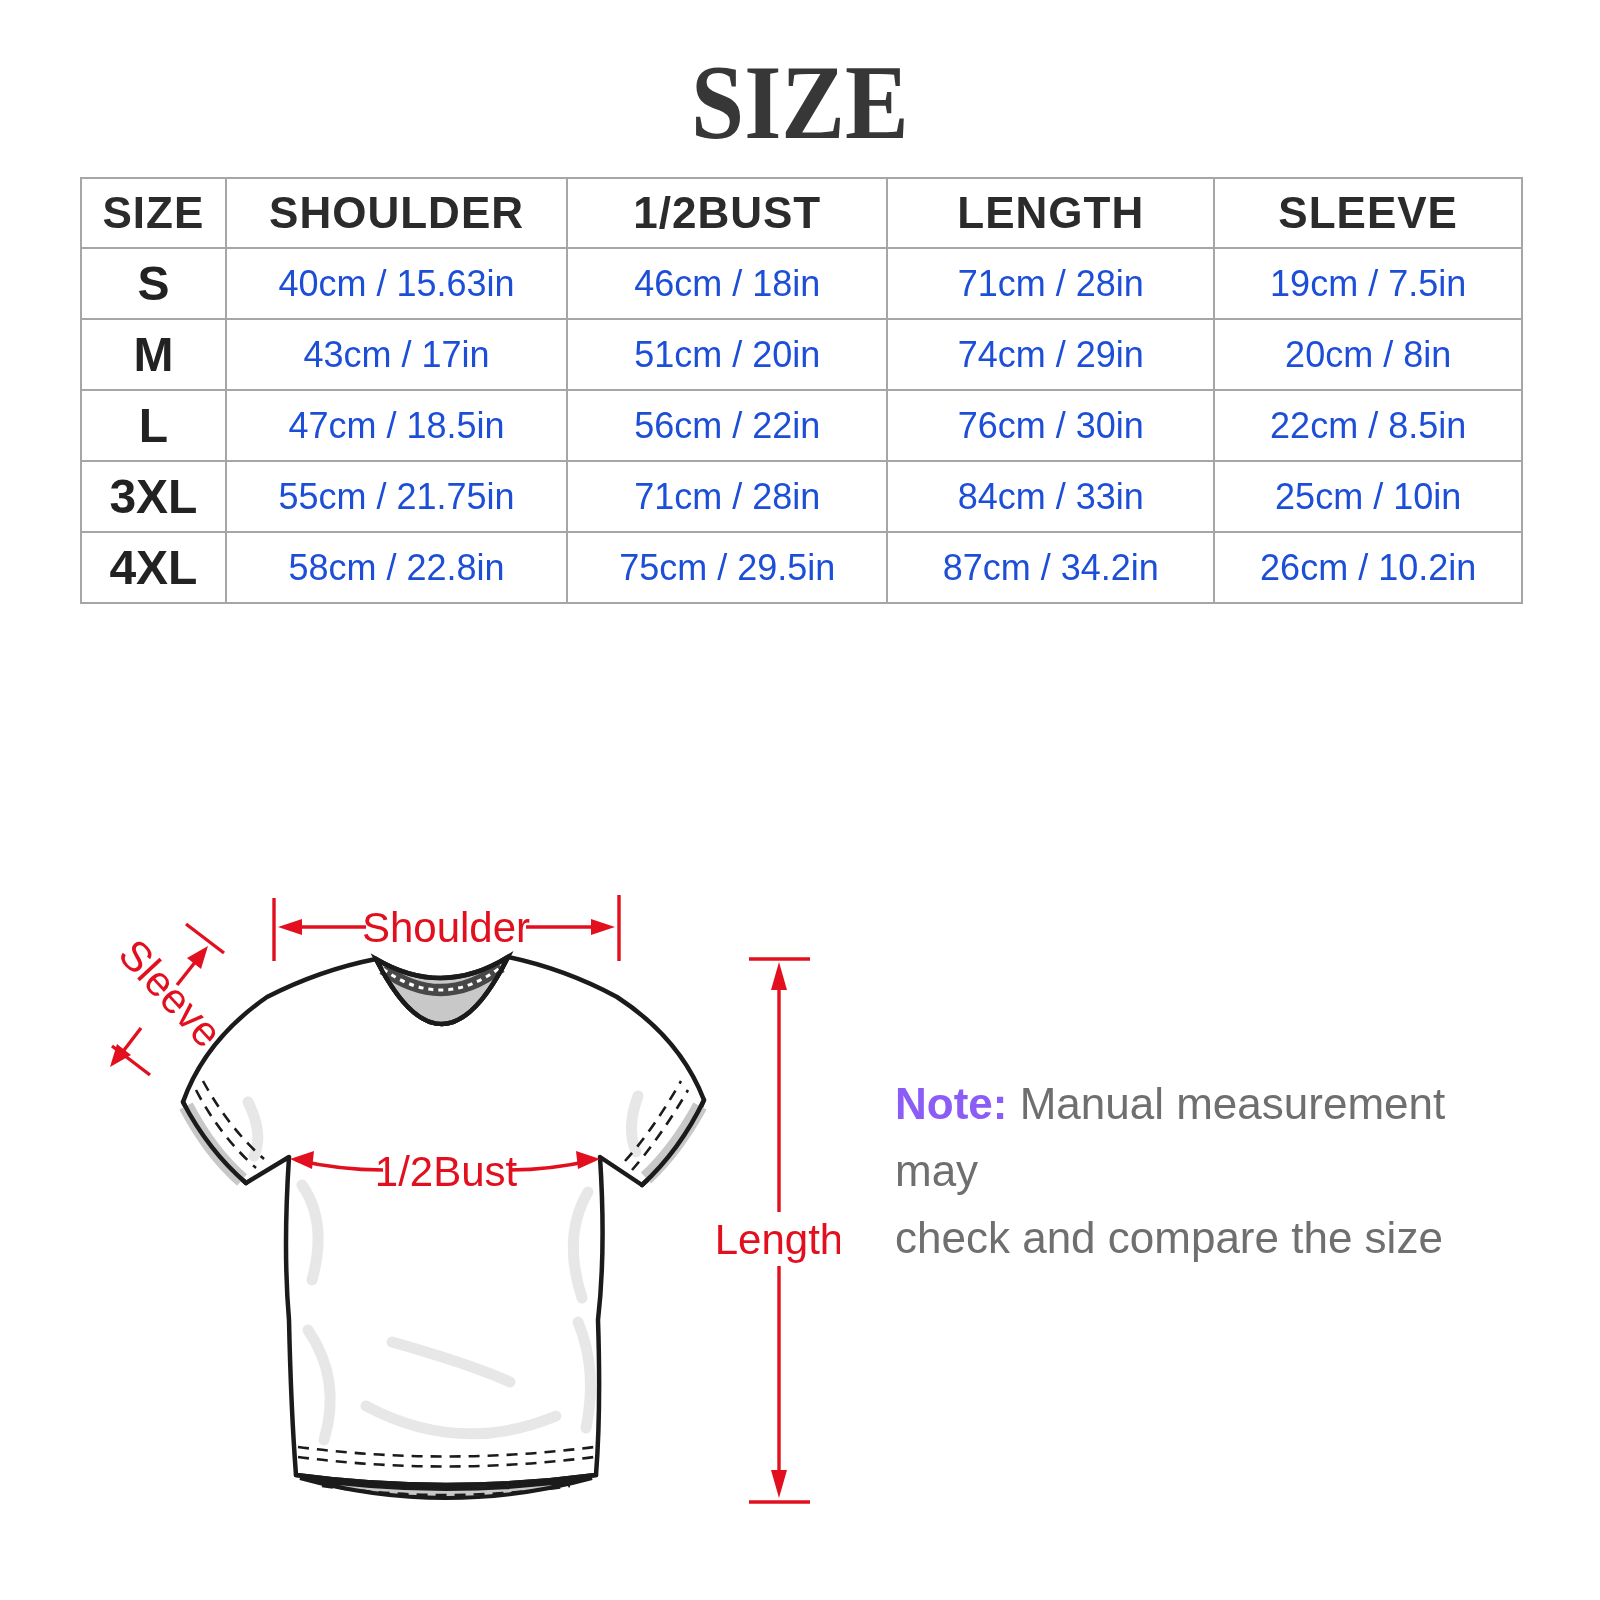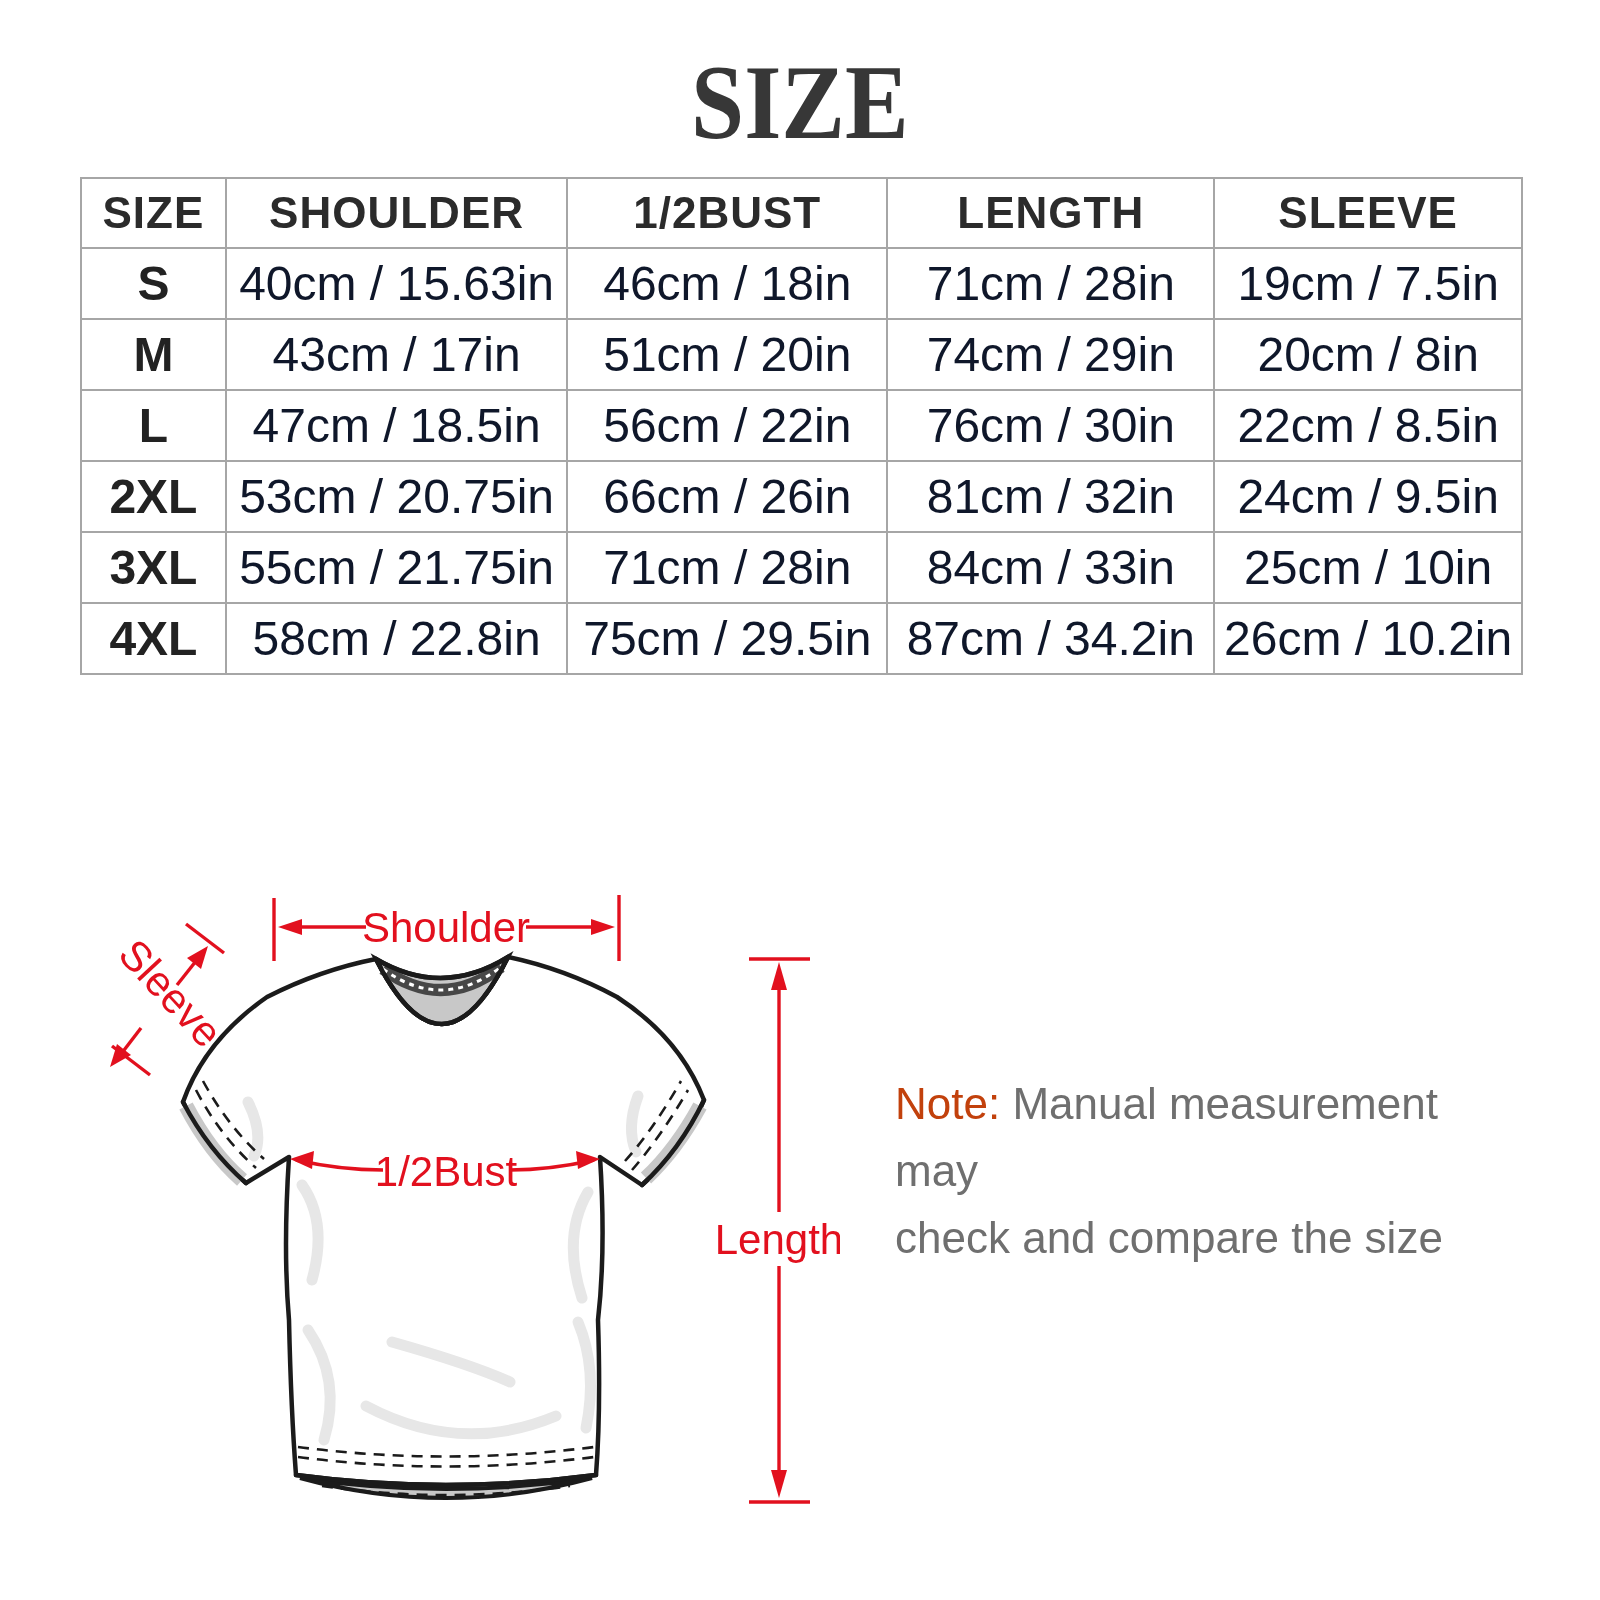--- a/index.html
+++ b/index.html
@@ -17,40 +17,40 @@
   .title span{display:inline-block;transform:scaleX(0.9);}
   .size-table{
     position:absolute;left:80px;top:177px;width:1443px;
     border-collapse:collapse;table-layout:fixed;
   }
   .size-table th,.size-table td{
     border:2px solid #a6a6a6;text-align:center;vertical-align:middle;
     padding:0;overflow:hidden;white-space:nowrap;
   }
   .size-table th{height:68px;font-size:44px;font-weight:bold;color:#2b2b2b;letter-spacing:1px;}
-  .size-table td{height:69px;font-size:48px;color:#0f172a;}
+  .size-table td{height:69px;font-size:36px;color:#1d4ed8;}
   .size-table td.size-col{font-size:48px;font-weight:bold;color:#222222;}
   .diagram-svg{position:absolute;left:40px;top:850px;}
   .shirt-line{fill:none;stroke:#1b1b1b;stroke-width:4.5;stroke-linecap:round;stroke-linejoin:round;}
   .shirt-fill{fill:#ffffff;stroke:#1b1b1b;stroke-width:4.5;stroke-linejoin:round;}
   .gray-fill{fill:#c8c8c8;}
   .wrinkle{fill:none;stroke:#e7e7e7;stroke-width:11;stroke-linecap:round;}
   .stitch{fill:none;stroke:#1b1b1b;stroke-width:2.6;stroke-dasharray:11 8;stroke-linecap:butt;}
   .red-stroke{fill:none;stroke:var(--accent,#e2101e);stroke-width:3.4;}
   .red-fill{fill:var(--accent,#e2101e);stroke:none;}
   .red-text{
     fill:var(--accent,#e2101e);
     font-family:"Liberation Sans","DejaVu Sans",sans-serif;
     font-size:42px;
   }
   .note{
     position:absolute;left:895px;top:1070px;width:610px;
     font-size:44px;line-height:67px;color:#6f6f6f;
   }
-  .note b{font-weight:normal;color:#c2410c;}
+  .note b{font-weight:bold;color:#8b5cf6;}
 </style>
 </head>
 <body>
 
 <div class="title">
   <span>SIZE</span>
 </div>
 
 <table class="size-table">
   <colgroup>
@@ -83,27 +83,20 @@
         <td>51cm / 20in</td>
         <td>74cm / 29in</td>
         <td>20cm / 8in</td>
       </tr>
       <tr>
         <td class="size-col">L</td>
         <td>47cm / 18.5in</td>
         <td>56cm / 22in</td>
         <td>76cm / 30in</td>
         <td>22cm / 8.5in</td>
-      </tr>
-      <tr>
-        <td class="size-col">2XL</td>
-        <td>53cm / 20.75in</td>
-        <td>66cm / 26in</td>
-        <td>81cm / 32in</td>
-        <td>24cm / 9.5in</td>
       </tr>
       <tr>
         <td class="size-col">3XL</td>
         <td>55cm / 21.75in</td>
         <td>71cm / 28in</td>
         <td>84cm / 33in</td>
         <td>25cm / 10in</td>
       </tr>
       <tr>
         <td class="size-col">4XL</td>

